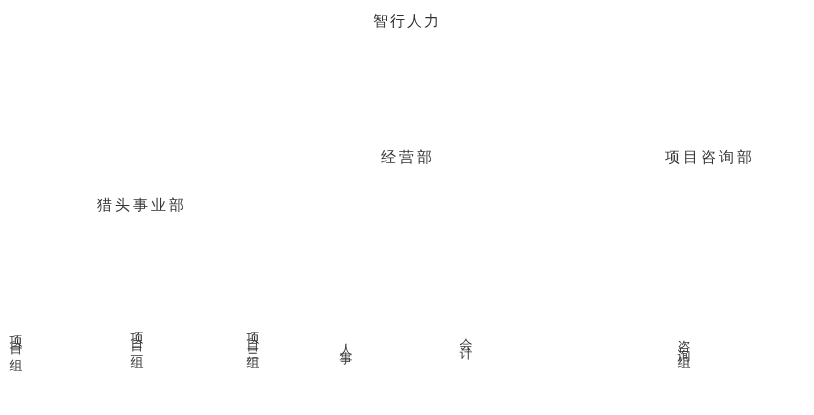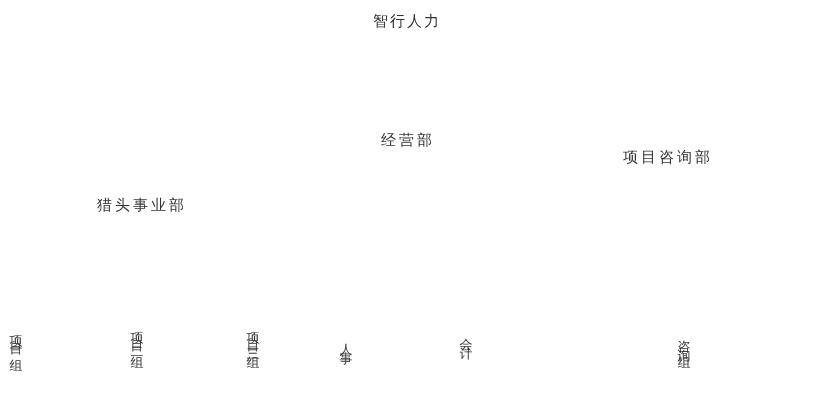--- a/index.html
+++ b/index.html
@@ -48,23 +48,23 @@
 </style>
 </head>
 <body>
 
 <div class="org-canvas">
 
   <div class="node node-h node-root" style="left:407px; top:13px;">智行人力</div>
 
   <div class="node node-h" style="left:142px; top:149px;margin-top:48px;">猎头事业部</div>
 
-  <div class="node node-h" style="left:408px; top:132px;">经营部</div>
+  <div class="node node-h" style="left:408px; top:149px;">经营部</div>
 
-  <div class="node node-h" style="left:668px; top:149px;">项目咨询部</div>
+  <div class="node node-h" style="left:710px; top:149px;">项目咨询部</div>
 
   <div class="node node-v" style="left:16px; top:341px;">项目一组</div>
 
   <div class="node node-v" style="left:137px; top:338px;">项目二组</div>
 
   <div class="node node-v" style="left:253px; top:338px;">项目三组</div>
 
   <div class="node node-v" style="left:346px; top:341px;">人事</div>
 
   <div class="node node-v" style="left:466px; top:336px;">会计</div>

